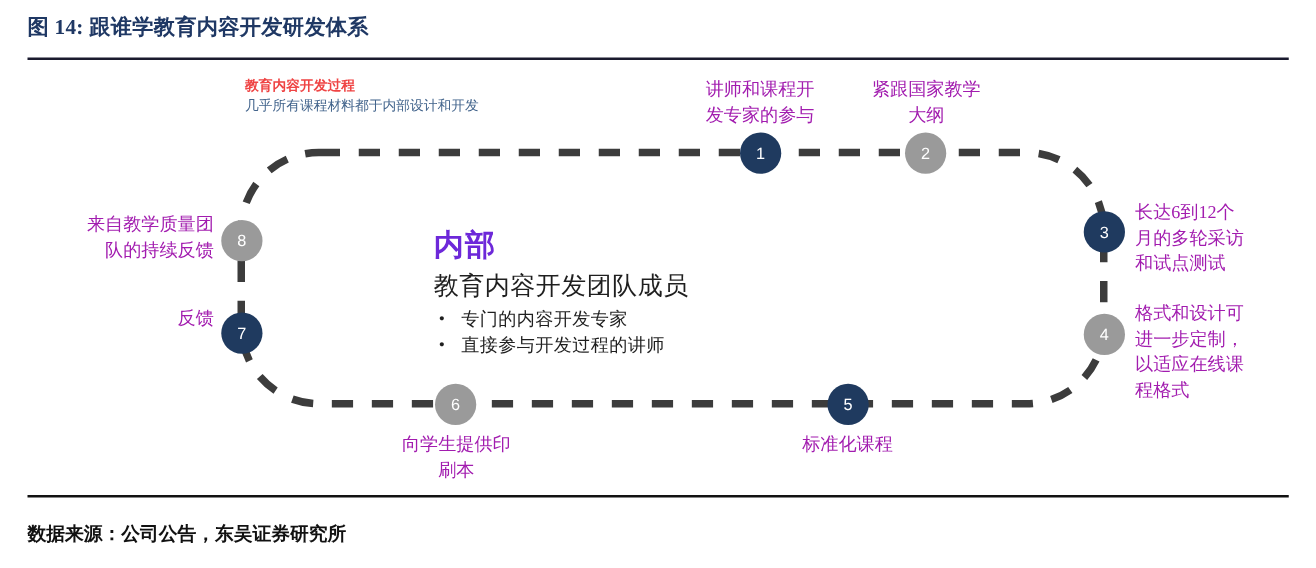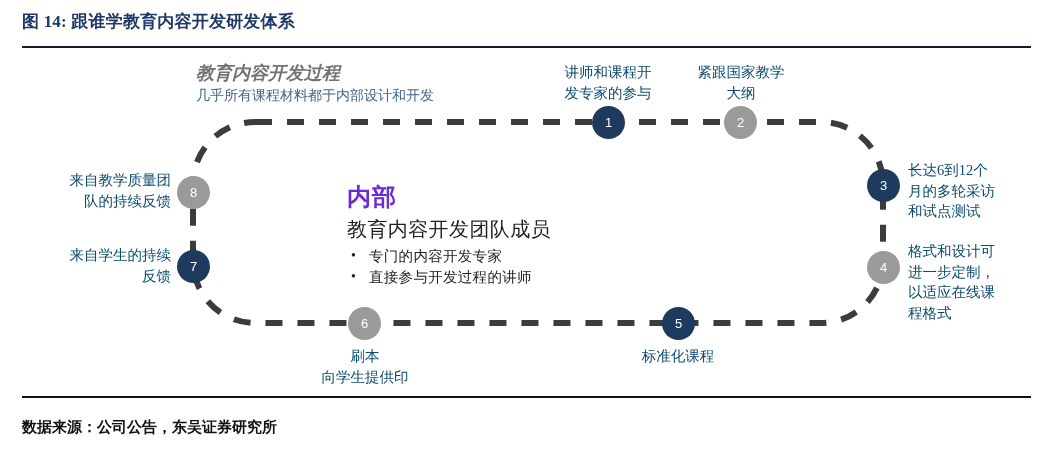--- a/index.html
+++ b/index.html
@@ -87,46 +87,45 @@
   }
   .node.navy  { background: #1F3A5F; }
   .node.grey  { background: #9A9A9A; }
 
   
   .label {
     position: absolute;
     font-family: "Liberation Serif", "DejaVu Serif", serif;
     font-size: 14.5px;
     line-height: 1.42;
-    color: #0c4a6e;
+    color: #a21caf;
     z-index: 4;
   }
   .label.center  { text-align: center; }
   .label.right   { text-align: right; }
   .label.left    { text-align: left; }
 
   
   .note-head {
     position: absolute;
     left: 196px;
     top: 62px;
     z-index: 6;
   }
   .note-head .nh-title {
     font-family: "Liberation Serif", "DejaVu Serif", serif;
     font-weight: bold;
-    font-size: 18px;
-    color: #737373;
+    font-size: 11px;
+    color: #ef4444;
     line-height: 1.3;
     white-space: nowrap;
-    font-style: italic;
   }
   .note-head .nh-sub {
     font-family: "Liberation Serif", "DejaVu Serif", serif;
-    font-size: 14px;
+    font-size: 11px;
     color: #42648C;
     line-height: 1.35;
     margin-top: 2px;
     white-space: nowrap;
   }
 
   
   .center-block {
     position: absolute;
     left: 347px;
@@ -231,26 +230,25 @@
     <div>进一步定制，</div>
     <div>以适应在线课</div>
     <div>程格式</div>
   </div>
 
   <div class="label center" style="left:618px; top:346px; width:120px;">
     <div>标准化课程</div>
   </div>
 
   <div class="label center" style="left:305px; top:346px; width:120px;">
+    <div>向学生提供印</div>
     <div>刷本</div>
-    <div>向学生提供印</div>
   </div>
 
   <div class="label right" style="left:33px; top:245px; width:138px;">
-    <div>来自学生的持续</div>
     <div>反馈</div>
   </div>
 
   <div class="label right" style="left:33px; top:170px; width:138px;text-align:right;">
     <div>来自教学质量团</div>
     <div>队的持续反馈</div>
   </div>
 
   <div class="note-head">
     <div class="nh-title">教育内容开发过程</div>

